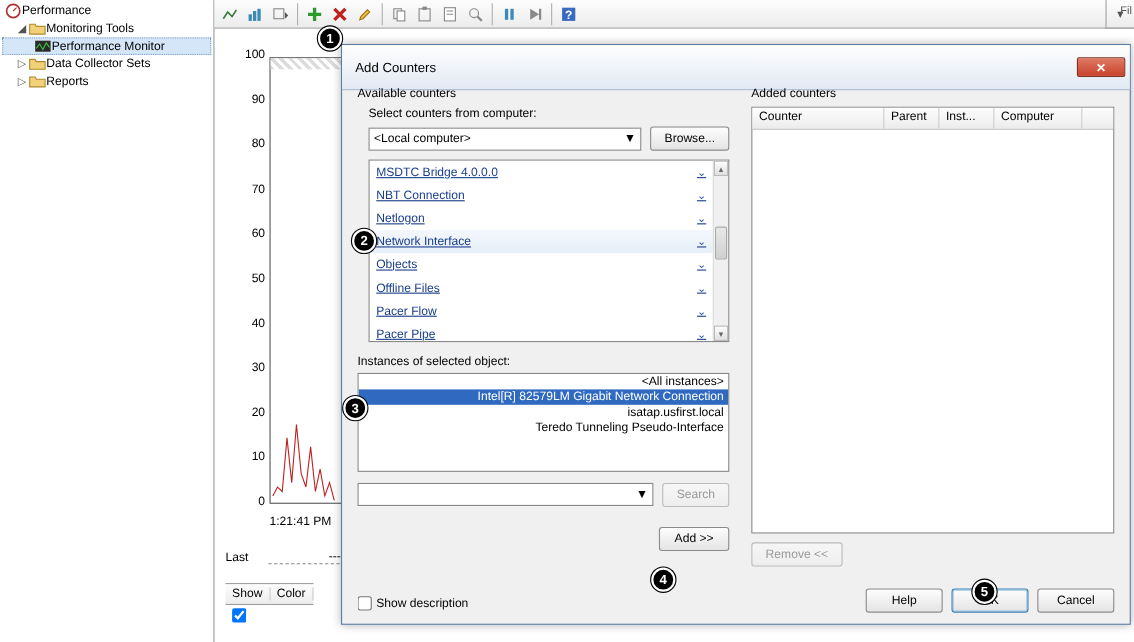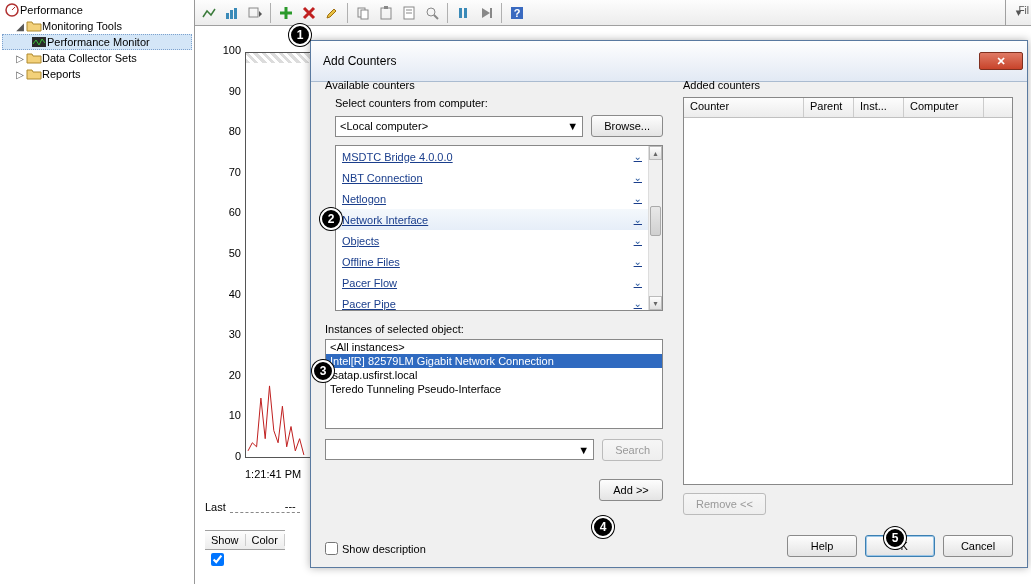--- a/index.html
+++ b/index.html
@@ -20,21 +20,21 @@
 .tbtn { width: 22px; height: 22px; display: inline-flex; align-items: center; justify-content: center; border: 1px solid transparent; border-radius: 2px; }
 .tdiv { width: 1px; height: 20px; background: #b0b0b0; margin: 0 3px; }
 
 
 .chart-wrap { position: absolute; left: 10px; top: 40px; width: 100px; height: 540px; }
 .yaxis { position: absolute; left: 0; top: 10px; width: 40px; height: 410px; }
 .ytick { position: absolute; right: 4px; text-align: right; width: 36px; font-size: 11px; }
 .plot { position: absolute; left: 40px; top: 12px; width: 280px; height: 406px; border: 1px solid #555; background: #fff; }
 .plot .topband { position: absolute; left: 0; right: 0; top: 0; height: 10px; background: repeating-linear-gradient(45deg,#dcdcdc 0 3px,#fff 3px 6px); }
 .timestamp { position: absolute; left: 40px; top: 428px; font-size: 11px; }
-.last-row { position: absolute; left: 0; top: 460px; display: flex; gap: 4px; align-items: flex-end; }
+.last-row { position: absolute; left: 0; top: 460px; display: flex; gap: 18px; align-items: flex-end; }
 .last-val { width: 70px; border-bottom: 1px dashed #888; text-align: right; padding-right: 4px; }
 .legend-head { position: absolute; left: 0; top: 490px; display: flex; border-top: 1px solid #a0a0a0; border-bottom: 1px solid #a0a0a0; background: linear-gradient(#fdfdfd,#ececec); height: 20px; align-items: center; }
 .legend-head div { padding: 0 6px; border-right: 1px solid #ccc; }
 .legend-row { position: absolute; left: 0; top: 510px; display: flex; align-items: center; height: 18px; }
 .legend-row input { margin-left: 6px; }
 
 
 .rightbar { position: absolute; right: 0; top: 0; width: 26px; height: 26px; background: linear-gradient(#fdfdfd,#ececec); border-left: 1px solid #a0a0a0; border-bottom: 1px solid #a0a0a0; display: flex; align-items: center; justify-content: center; color: #555; }
 
 
@@ -51,21 +51,21 @@
 .select-box { flex: 1; height: 21px; border: 1px solid #888; background: #fff; display: flex; align-items: center; padding: 0 4px; justify-content: space-between; }
 .btn { height: 22px; padding: 0 12px; background: linear-gradient(#fdfdfd,#e4e4e4); border: 1px solid #8a8a8a; border-radius: 3px; display: inline-flex; align-items: center; justify-content: center; cursor: default; }
 .btn.focus { border: 1px solid #3c7fb1; box-shadow: 0 0 0 1px #9ac6e8 inset; }
 .btn:disabled, .btn.disabled { color: #999; border-color: #bbb; background: linear-gradient(#f6f6f6,#eee); }
 .counters-box { border: 1px solid #888; background: #fff; height: 166px; margin-left: 10px; position: relative; overflow: hidden; }
 .counters-list { position: absolute; left: 0; right: 14px; top: 0; bottom: 0; overflow: hidden; }
 .counter-item { height: 21px; display: flex; align-items: center; justify-content: space-between; padding: 0 6px; color: #1a3e8c; cursor: default; text-decoration: underline; }
 .counter-item.sel { background: linear-gradient(#f4f8fc,#e6eef8); }
 .counter-item .chev { color: #2a5aa0; font-size: 10px; }
 .inst-label { margin: 12px 0 4px 0; }
-.inst-box { border: 1px solid #888; background: #fff; height: 90px; overflow: auto; }
+.inst-box { border: 1px solid #888; background: #fff; height: 90px; overflow: auto; text-align: right; }
 .inst-item { padding: 1px 4px; cursor: default; }
 .inst-item.sel { background: #2f6ac0; color: #fff; }
 .search-row { display: flex; gap: 8px; margin-top: 10px; }
 .search-row .select-box { flex: 1; }
 .add-row { display: flex; justify-content: flex-end; margin-top: 18px; }
 .added-box { border: 1px solid #888; background: #fff; height: 388px; }
 .added-head { height: 20px; background: linear-gradient(#fdfdfd,#ececec); border-bottom: 1px solid #c0c0c0; display: flex; }
 .added-head div { padding: 2px 6px; border-right: 1px solid #ccc; font-size: 11px; }
 .remove-row { margin-top: 8px; }
 .showdesc-row { position: absolute; left: 14px; bottom: 12px; display: flex; align-items: center; gap: 4px; }

